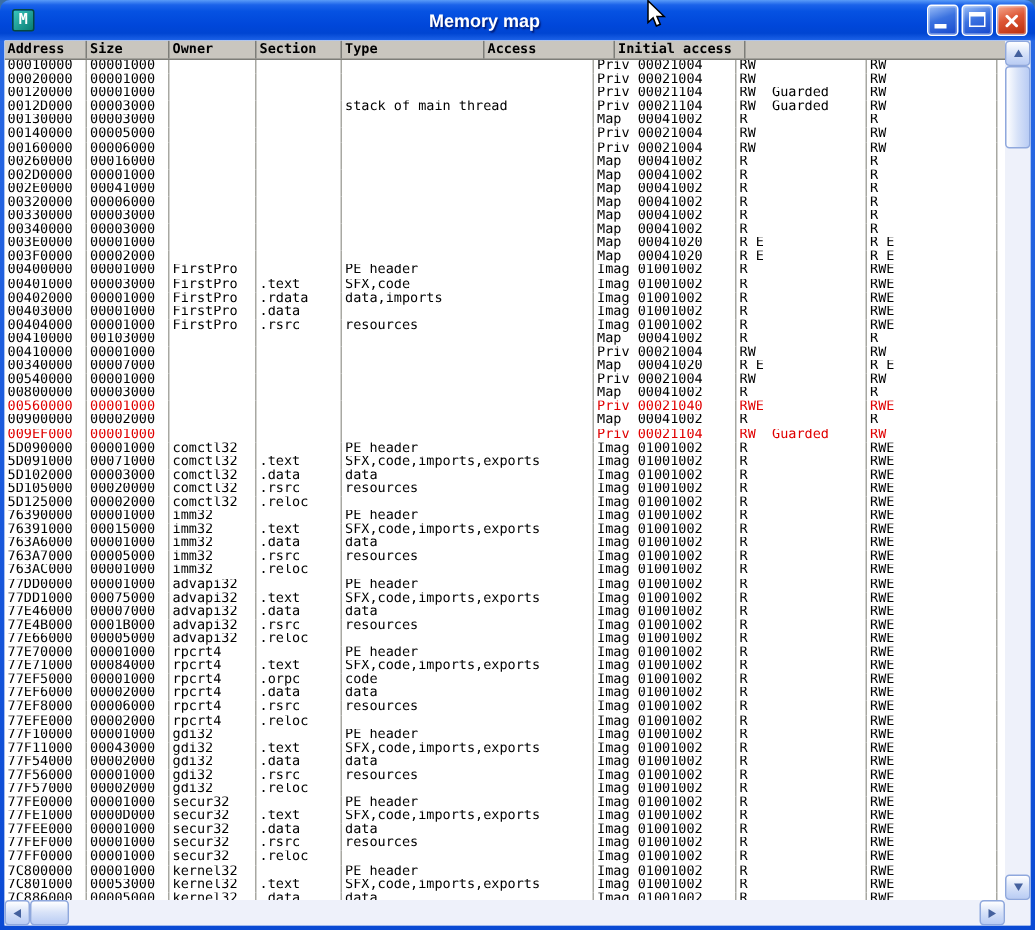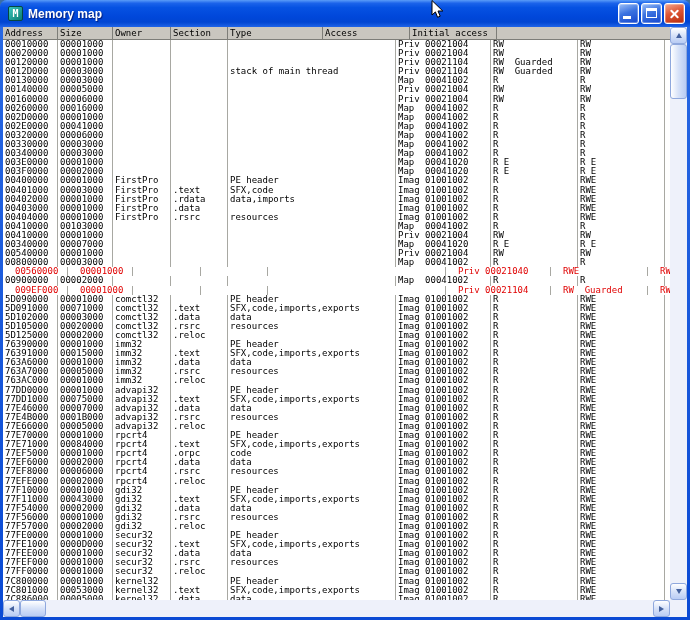--- a/index.html
+++ b/index.html
@@ -13,45 +13,45 @@
     border-radius: 7px 7px 0 0;
     background: linear-gradient(180deg,#5a9cf8 0%, #1b63ea 12%, #0652e2 28%, #0047da 62%, #0045d2 82%, #1e63e8 100%);
     display: flex; align-items: center; padding: 0 5px;
   }
   .title-icon {
     width: 15px; height: 15px; margin: 0 5px 0 3px; flex-shrink: 0;
     background: linear-gradient(135deg,#39c6be,#0a7c72);
     border: 1px solid #05473f; border-radius: 2px;
     color: #fff; font: bold 10px/13px "DejaVu Sans Mono", monospace; text-align: center;
   }
-  .title-text { flex: 1; color: #fff; font: bold 12px "Liberation Sans", sans-serif; text-shadow: 1px 1px 1px rgba(0,0,60,.6); }
+  .title-text { flex: 1; color: #fff; font: bold 12px "Liberation Sans", sans-serif; text-shadow: 1px 1px 1px rgba(0,0,60,.6); text-align: center; }
   .title-buttons { display: flex; gap: 2px; }
   .tb-btn { width: 21px; height: 21px; border-radius: 3px; border: 1px solid #fff; box-shadow: inset 0 0 0 1px rgba(255,255,255,.3); position: relative; }
   .tb-btn.minb, .tb-btn.maxb { background: linear-gradient(160deg,#9dc0f8 0%, #3b72e0 45%, #1c4ed0 92%); }
   .tb-btn.closeb { background: linear-gradient(160deg,#f4a98f 0%, #dd5635 45%, #bd3212 92%); }
   .glyph-min { position: absolute; left: 4px; bottom: 4px; width: 8px; height: 3px; background: #fff; }
   .glyph-max { position: absolute; left: 4px; top: 4px; width: 11px; height: 10px; border: 1px solid #fff; border-top: 3px solid #fff; }
   .glyph-x1, .glyph-x2 { position: absolute; left: 4px; top: 9px; width: 11px; height: 2px; background: #fff; border-radius: 1px; }
   .glyph-x1 { transform: rotate(45deg); }
   .glyph-x2 { transform: rotate(-45deg); }
 
   .client { position: absolute; top: 27px; left: 3px; right: 3px; bottom: 3px; background: #fff; overflow: hidden; }
 
   .table { position: absolute; top: 0; left: 0; right: 17px; bottom: 17px; overflow: hidden; background: #fff; }
   .header-row { display: flex; height: 13px; background: var(--header-background,#c9c6bf); border-bottom: 1px solid #7d7d78; }
   .header-cell {
     font-size: 9px; line-height: 12px; padding-left: 2px; white-space: pre;
-    border-right: 1px solid #7d7d78; overflow: hidden; flex-shrink: 0; color: #000;
+    border-right: 1px solid #7d7d78; overflow: hidden; flex-shrink: 0; color: #000; font-weight: bold;
   }
   .row { display: flex; height: 9.1px; }
   .cell {
     font-size: 9px; line-height: 9px; padding-left: 2px; white-space: pre;
     border-right: 1px solid #a8a8a2; overflow: hidden; flex-shrink: 0; color: #000;
   }
-  .row.red .cell { color: var(--red-row-text,#e00000); margin-left: 10px; }
+  .row.red .cell { color: var(--red-row-text,#e00000); }
   .c0 { width: 55px; } .c1 { width: 55px; } .c2 { width: 58px; } .c3 { width: 57px; }
   .c4 { width: 168px; } .c5 { width: 95px; } .c6 { width: 87px; } .c7 { width: 87px; }
 
   .vscroll { position: absolute; top: 0; right: 0; bottom: 17px; width: 17px; background: #eef1fa; }
   .hscroll { position: absolute; left: 0; right: 17px; bottom: 0; height: 17px; background: #eef1fa; }
   .corner  { position: absolute; right: 0; bottom: 0; width: 17px; height: 17px; background: #eef1fa; }
   .sb-btn {
     position: absolute; width: 17px; height: 17px;
     background: linear-gradient(180deg,#ffffff,#d7e2f8 50%,#b9ccf4);
     border: 1px solid #8fa8dd; border-radius: 3px;

